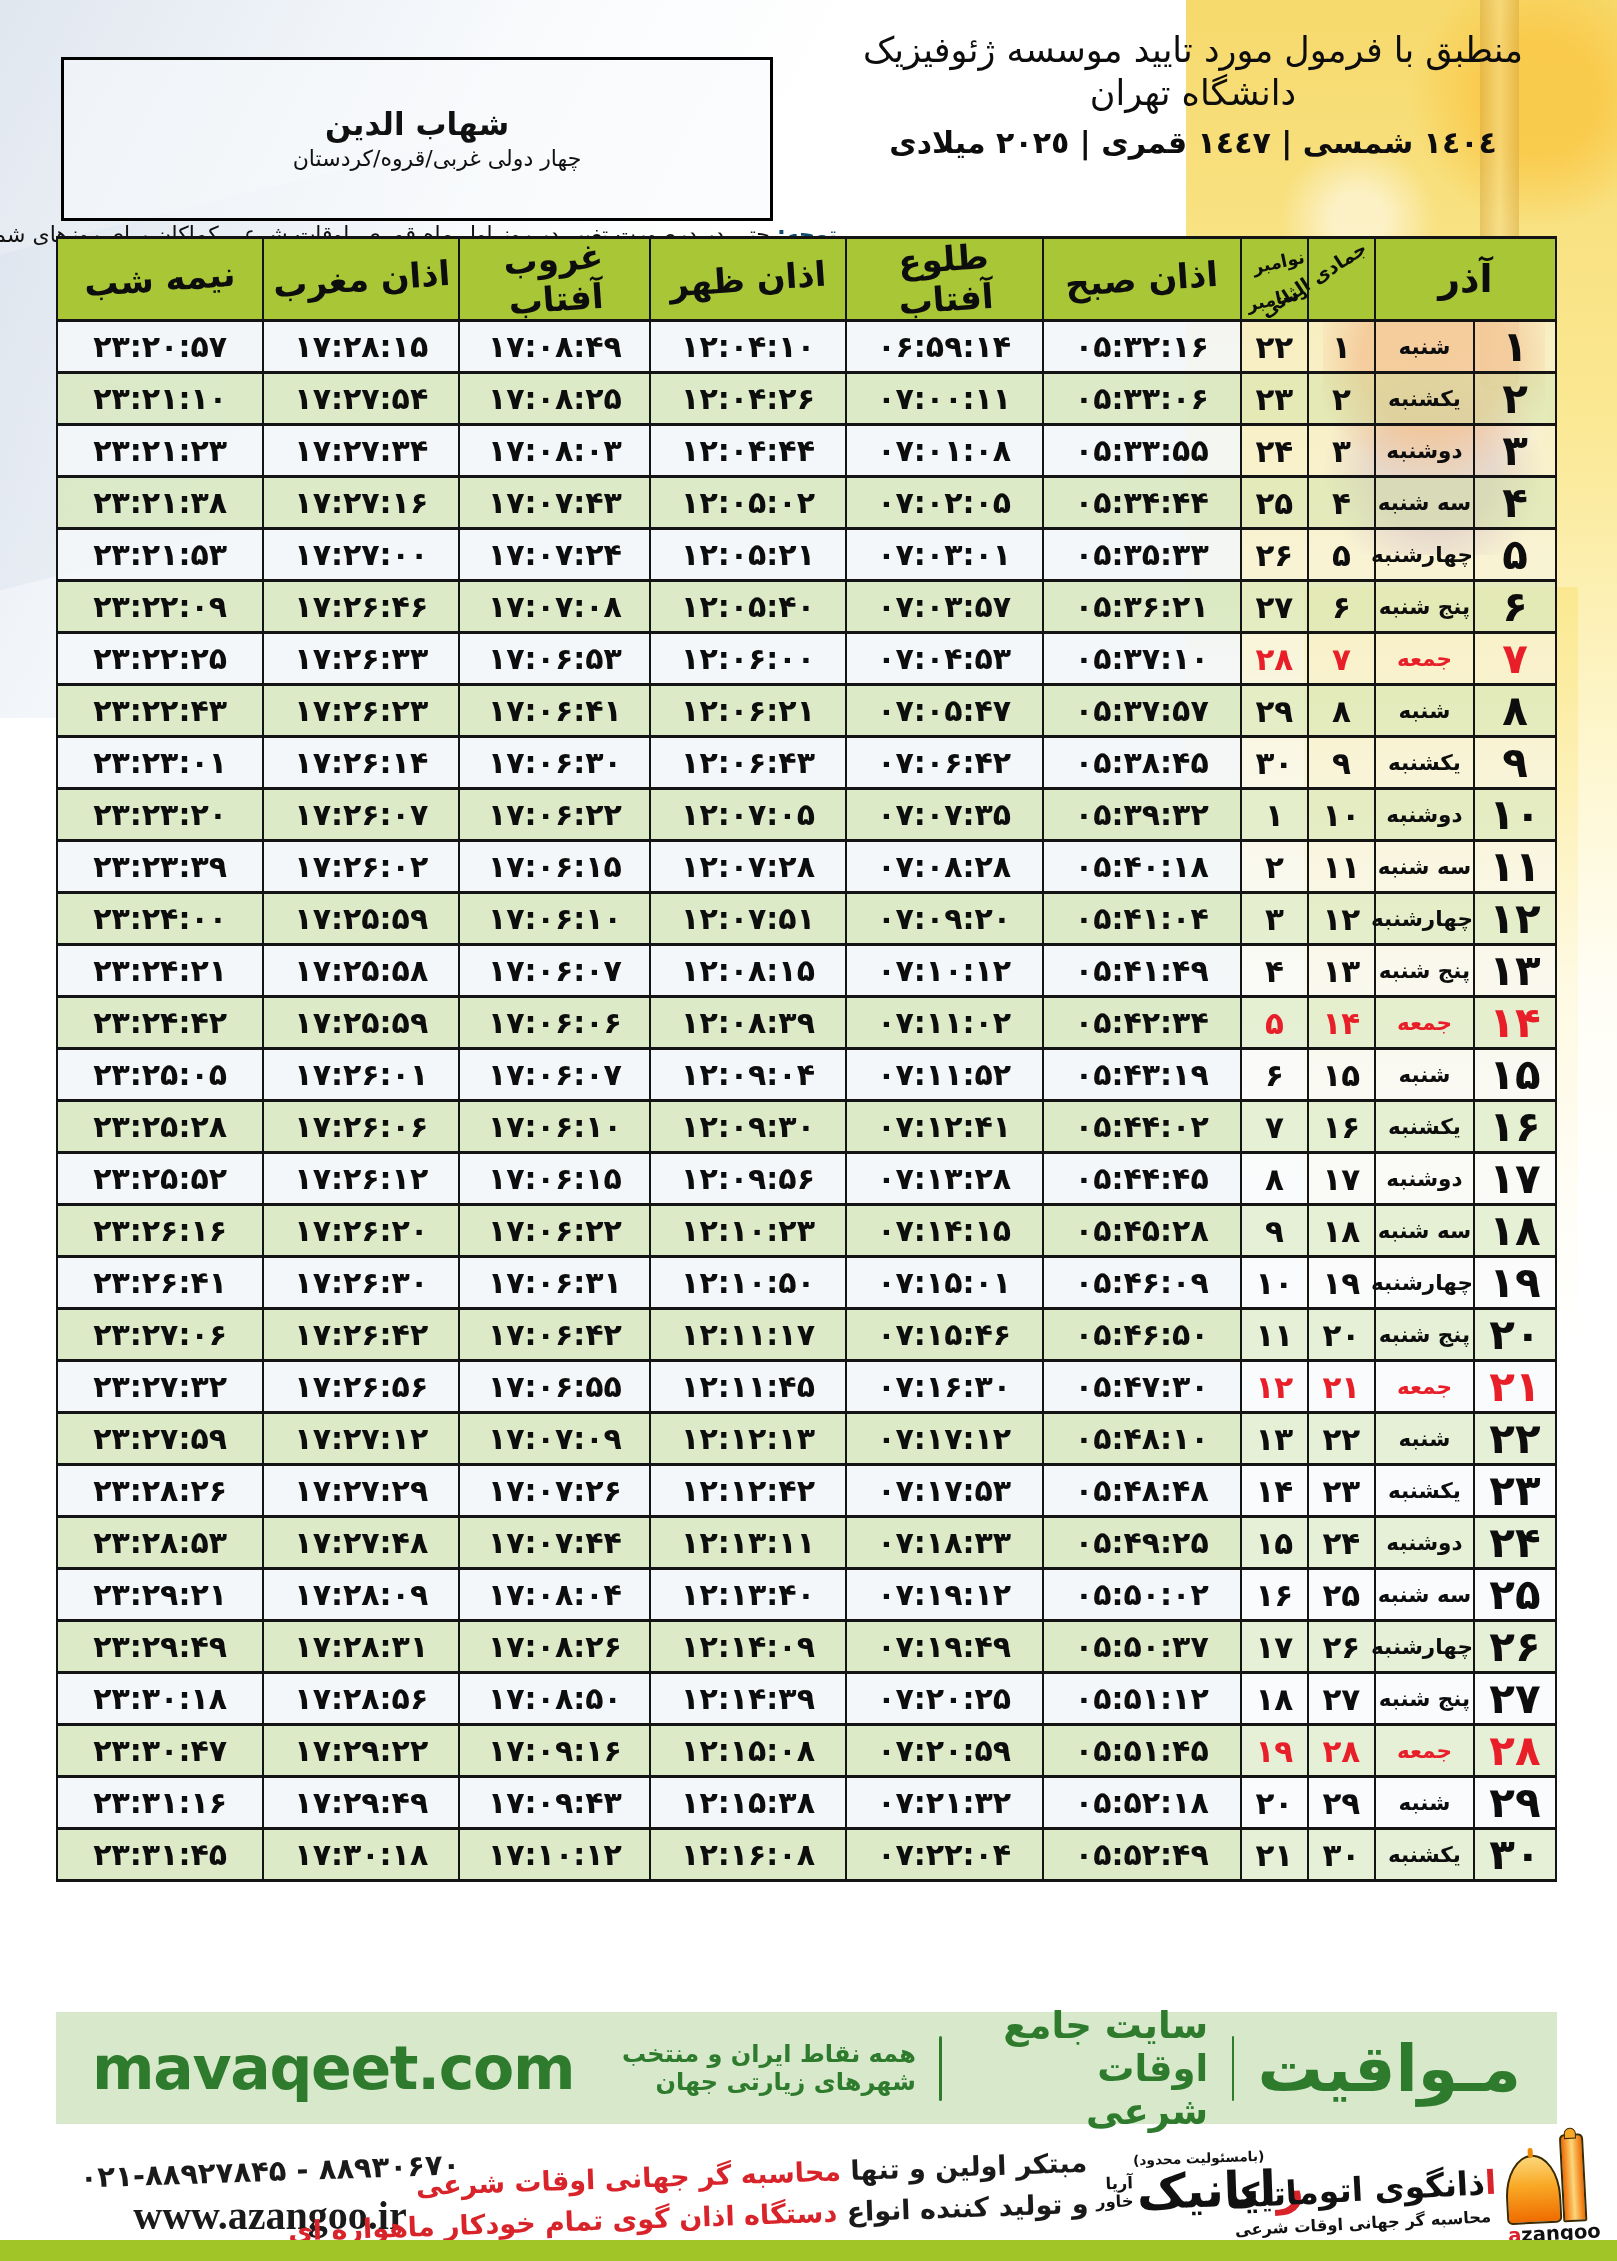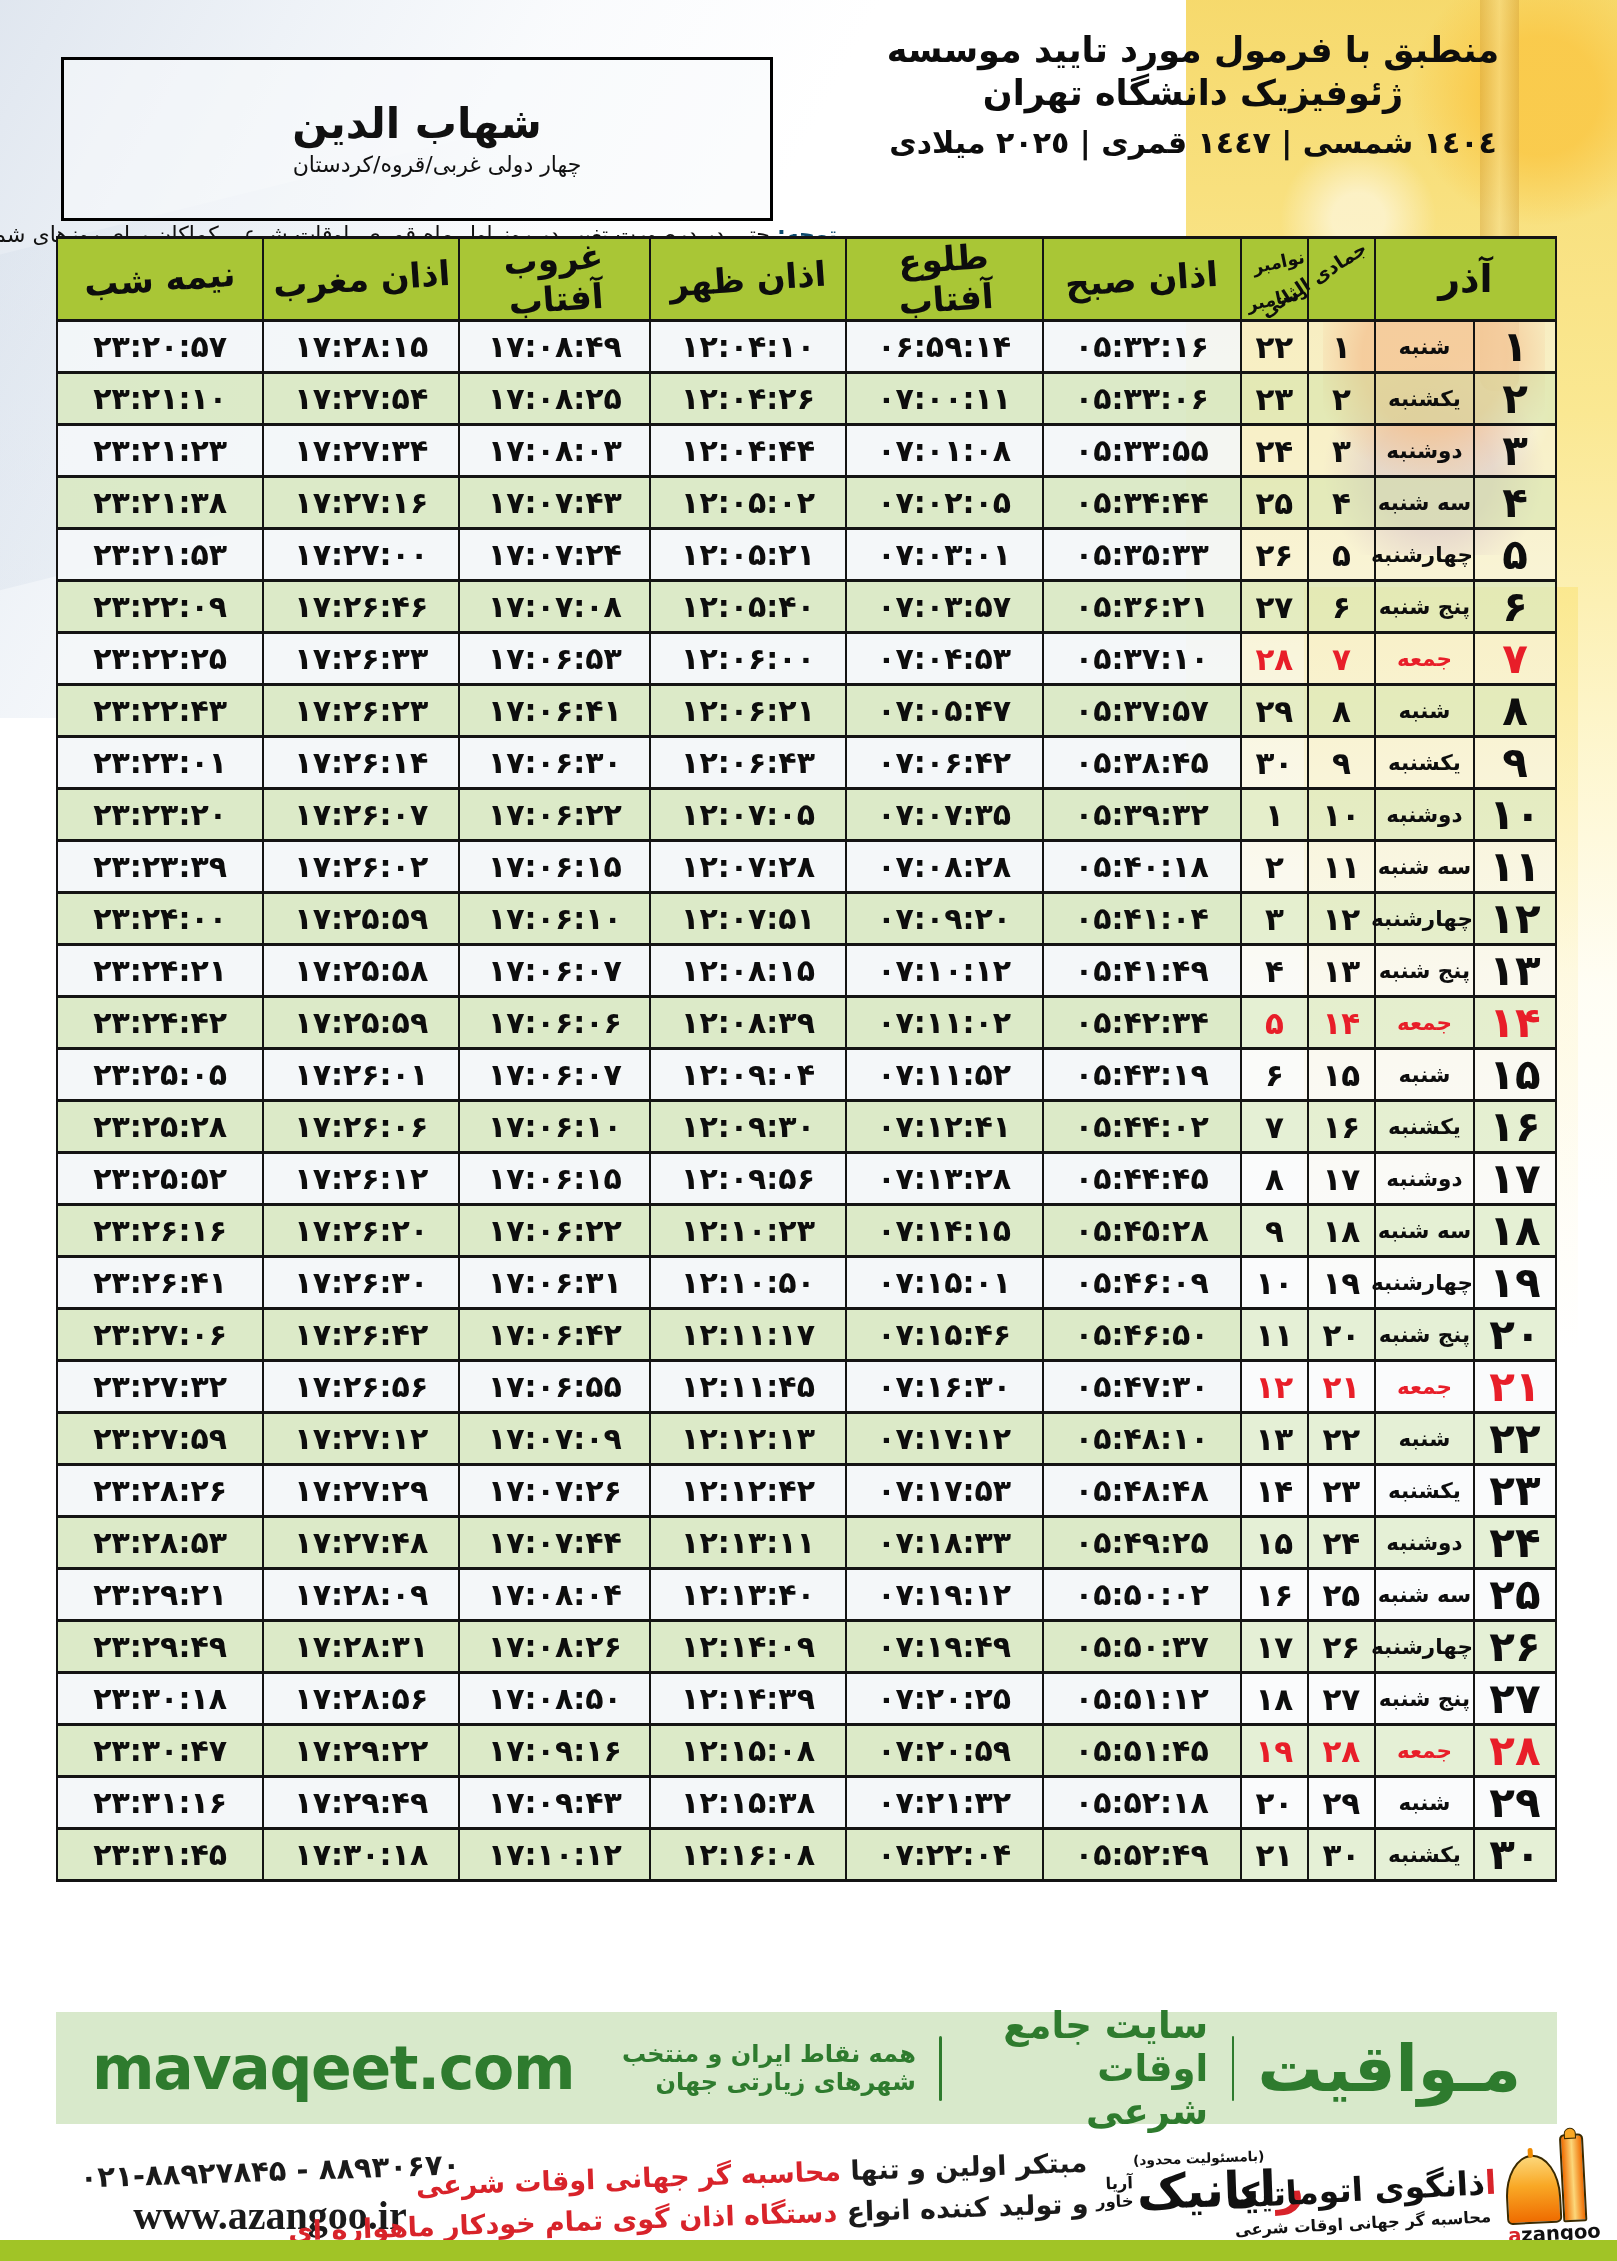--- a/index.html
+++ b/index.html
@@ -46,29 +46,29 @@
     right:39px;top:587px;width:274px;height:848px;
     background:linear-gradient(180deg, rgba(250,225,110,.5), rgba(253,242,190,.35) 45%, rgba(255,255,255,0) 90%);
   }
   
   .location-box{
     position:absolute;left:62px;top:57px;width:706px;height:158px;
     border:3.3px solid #000;background:rgba(248,250,252,.55);
     display:flex;flex-direction:column;align-items:center;justify-content:center;gap:6.5px;
     text-align:center;color:#111;
   }
-  .loc-name{font-size:42px;font-weight:bold;line-height:1.05;}
+  .loc-name{font-size:31px;font-weight:bold;line-height:1.05;}
   .loc-region{font-size:22px;font-weight:normal;line-height:1.05;margin-left:40px;}
   .loc-coords{font-size:24px;font-weight:bold;line-height:1.1;}
   .title-block{
     position:absolute;right:39px;top:23.5px;width:770px;
     text-align:center;color:#0d0d0d;
   }
   .main-title{font-size:70px;font-weight:bold;line-height:1.15;}
-  .sub-title{font-size:35px;font-weight:bold;line-height:1.25;margin-top:5.2px;}
+  .sub-title{font-size:35px;font-weight:normal;line-height:1.25;margin-top:5.2px;}
   .years-line{font-size:30px;font-weight:600;margin-top:9px;}
   .notice-line{
     position:absolute;left:62px;top:222px;width:776px;
     font-size:22px;color:#111;text-align:right;white-space:nowrap;
   }
   .notice-label{color:#0c4a6e;font-weight:bold;}
   
   table.prayer{
     position:absolute;left:57px;top:236px;width:1501px;
     border-collapse:collapse;table-layout:fixed;

